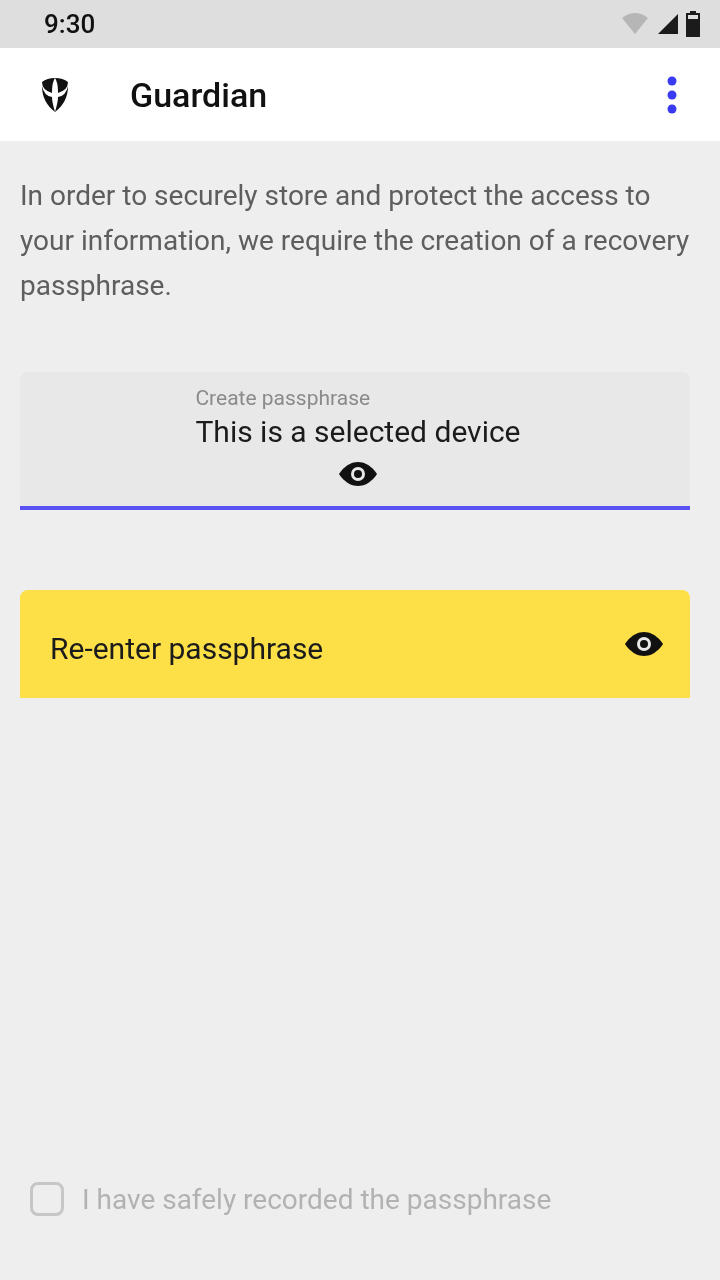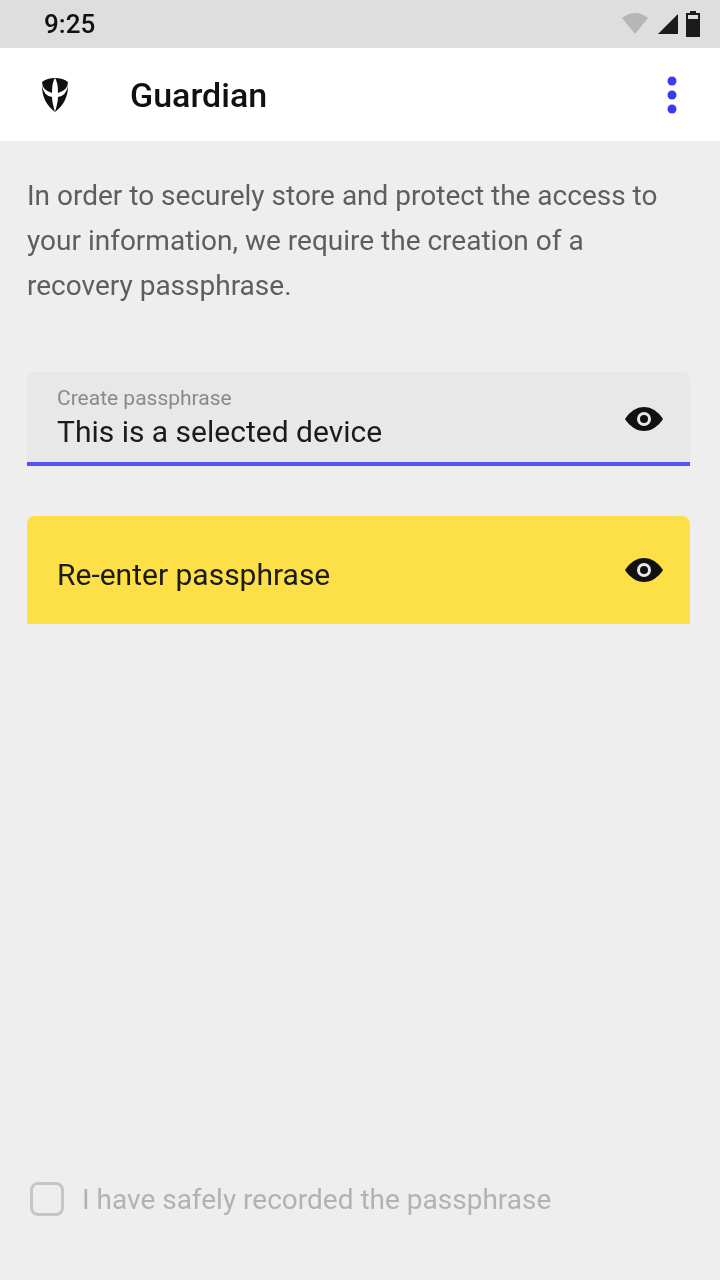--- a/index.html
+++ b/index.html
@@ -49,36 +49,37 @@
   }
   .kebab {
     width: 48px;
     height: 48px;
     display: flex;
     align-items: center;
     justify-content: center;
     cursor: pointer;
   }
   .content {
-    padding: 32px 30px 0 27px;
+    padding: 32px 30px 0 20px;
   }
   .intro {
     font-size: 28px;
     line-height: 45px;
     color: #5e5e5e;
     margin-bottom: 64px;
   }
   .field {
     background: #e8e8e8;
     border-radius: 8px 8px 0 0;
     padding: 14px 24px 10px 30px;
     position: relative;
     display: flex;
     align-items: center;
-    margin-bottom: 50px;
+    margin-bottom: 80px;
+    flex-direction: column;
   }
   .field.active {
     border-bottom: 4px solid #5a51f3;
   }
   .field-text-wrap {
     flex: 1;
   }
   .field-label {
     font-size: 21px;
     color: #8a8a8a;
@@ -144,21 +145,21 @@
     border-radius: 12px;
     font-size: 31px;
     font-weight: 400;
     cursor: pointer;
   }
 </style>
 </head>
 <body>
 
 <div class="status-bar">
-  <div class="status-time">9:25</div>
+  <div class="status-time">9:30</div>
   <div class="status-icons">
     <svg width="30" height="24" viewBox="0 0 30 24">
         <path d="M15 22 L2 6 Q15 -4 28 6 Z" fill="#b6b6b6"></path>
       </svg>
     <svg width="24" height="24" viewBox="0 0 24 24">
         <path d="M2 22 L22 22 L22 2 Z" fill="#1b1b1b"></path>
       </svg>
     <svg width="14" height="26" viewBox="0 0 14 26">
         <rect x="4" y="0" width="6" height="3" fill="#1b1b1b"></rect>
         <rect x="1" y="3" width="12" height="22" fill="none" stroke="#1b1b1b" stroke-width="2"></rect>

